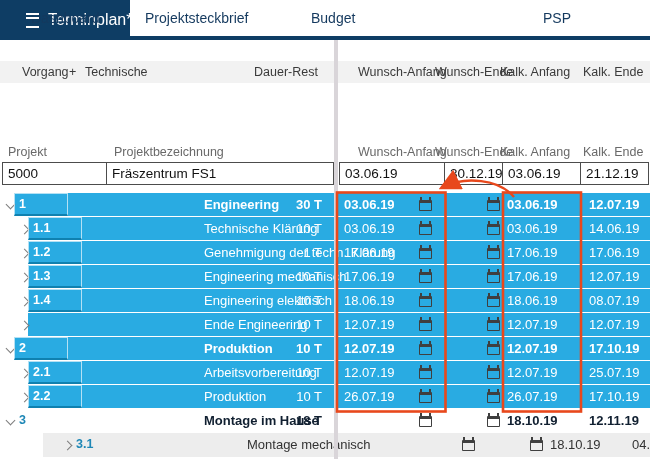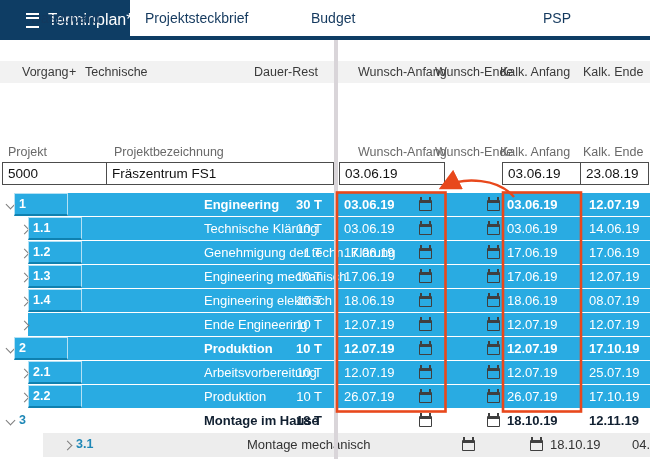--- a/index.html
+++ b/index.html
@@ -125,22 +125,23 @@
     <span class="p-wa">Wunsch-Anfang</span>
     <span class="p-we">Wunsch-Ende</span>
     <span class="p-ka">Kalk. Anfang</span>
     <span class="p-ke">Kalk. Ende</span>
   </div>
 
   <div class="projinputs">
     <div class="cell c-num">5000</div>
     <div class="cell c-bez">Fräszentrum FS1</div>
     <div class="cell c-wa">03.06.19</div>
+    <div class="cell c-we">30.12.19</div>
     <div class="cell c-ka">03.06.19</div>
-    <div class="cell c-ke">23.08.19</div>
+    <div class="cell c-ke">21.12.19</div>
   </div>
 
   <div class="rows">
 
     <div class="row cyan lvl1 parent">
       <div class="bar"></div>
       <span class="chev down"></span>
       <div class="numcell">1</div>
       <span class="name">Engineering</span>
       <span class="dauer">30 T</span>

